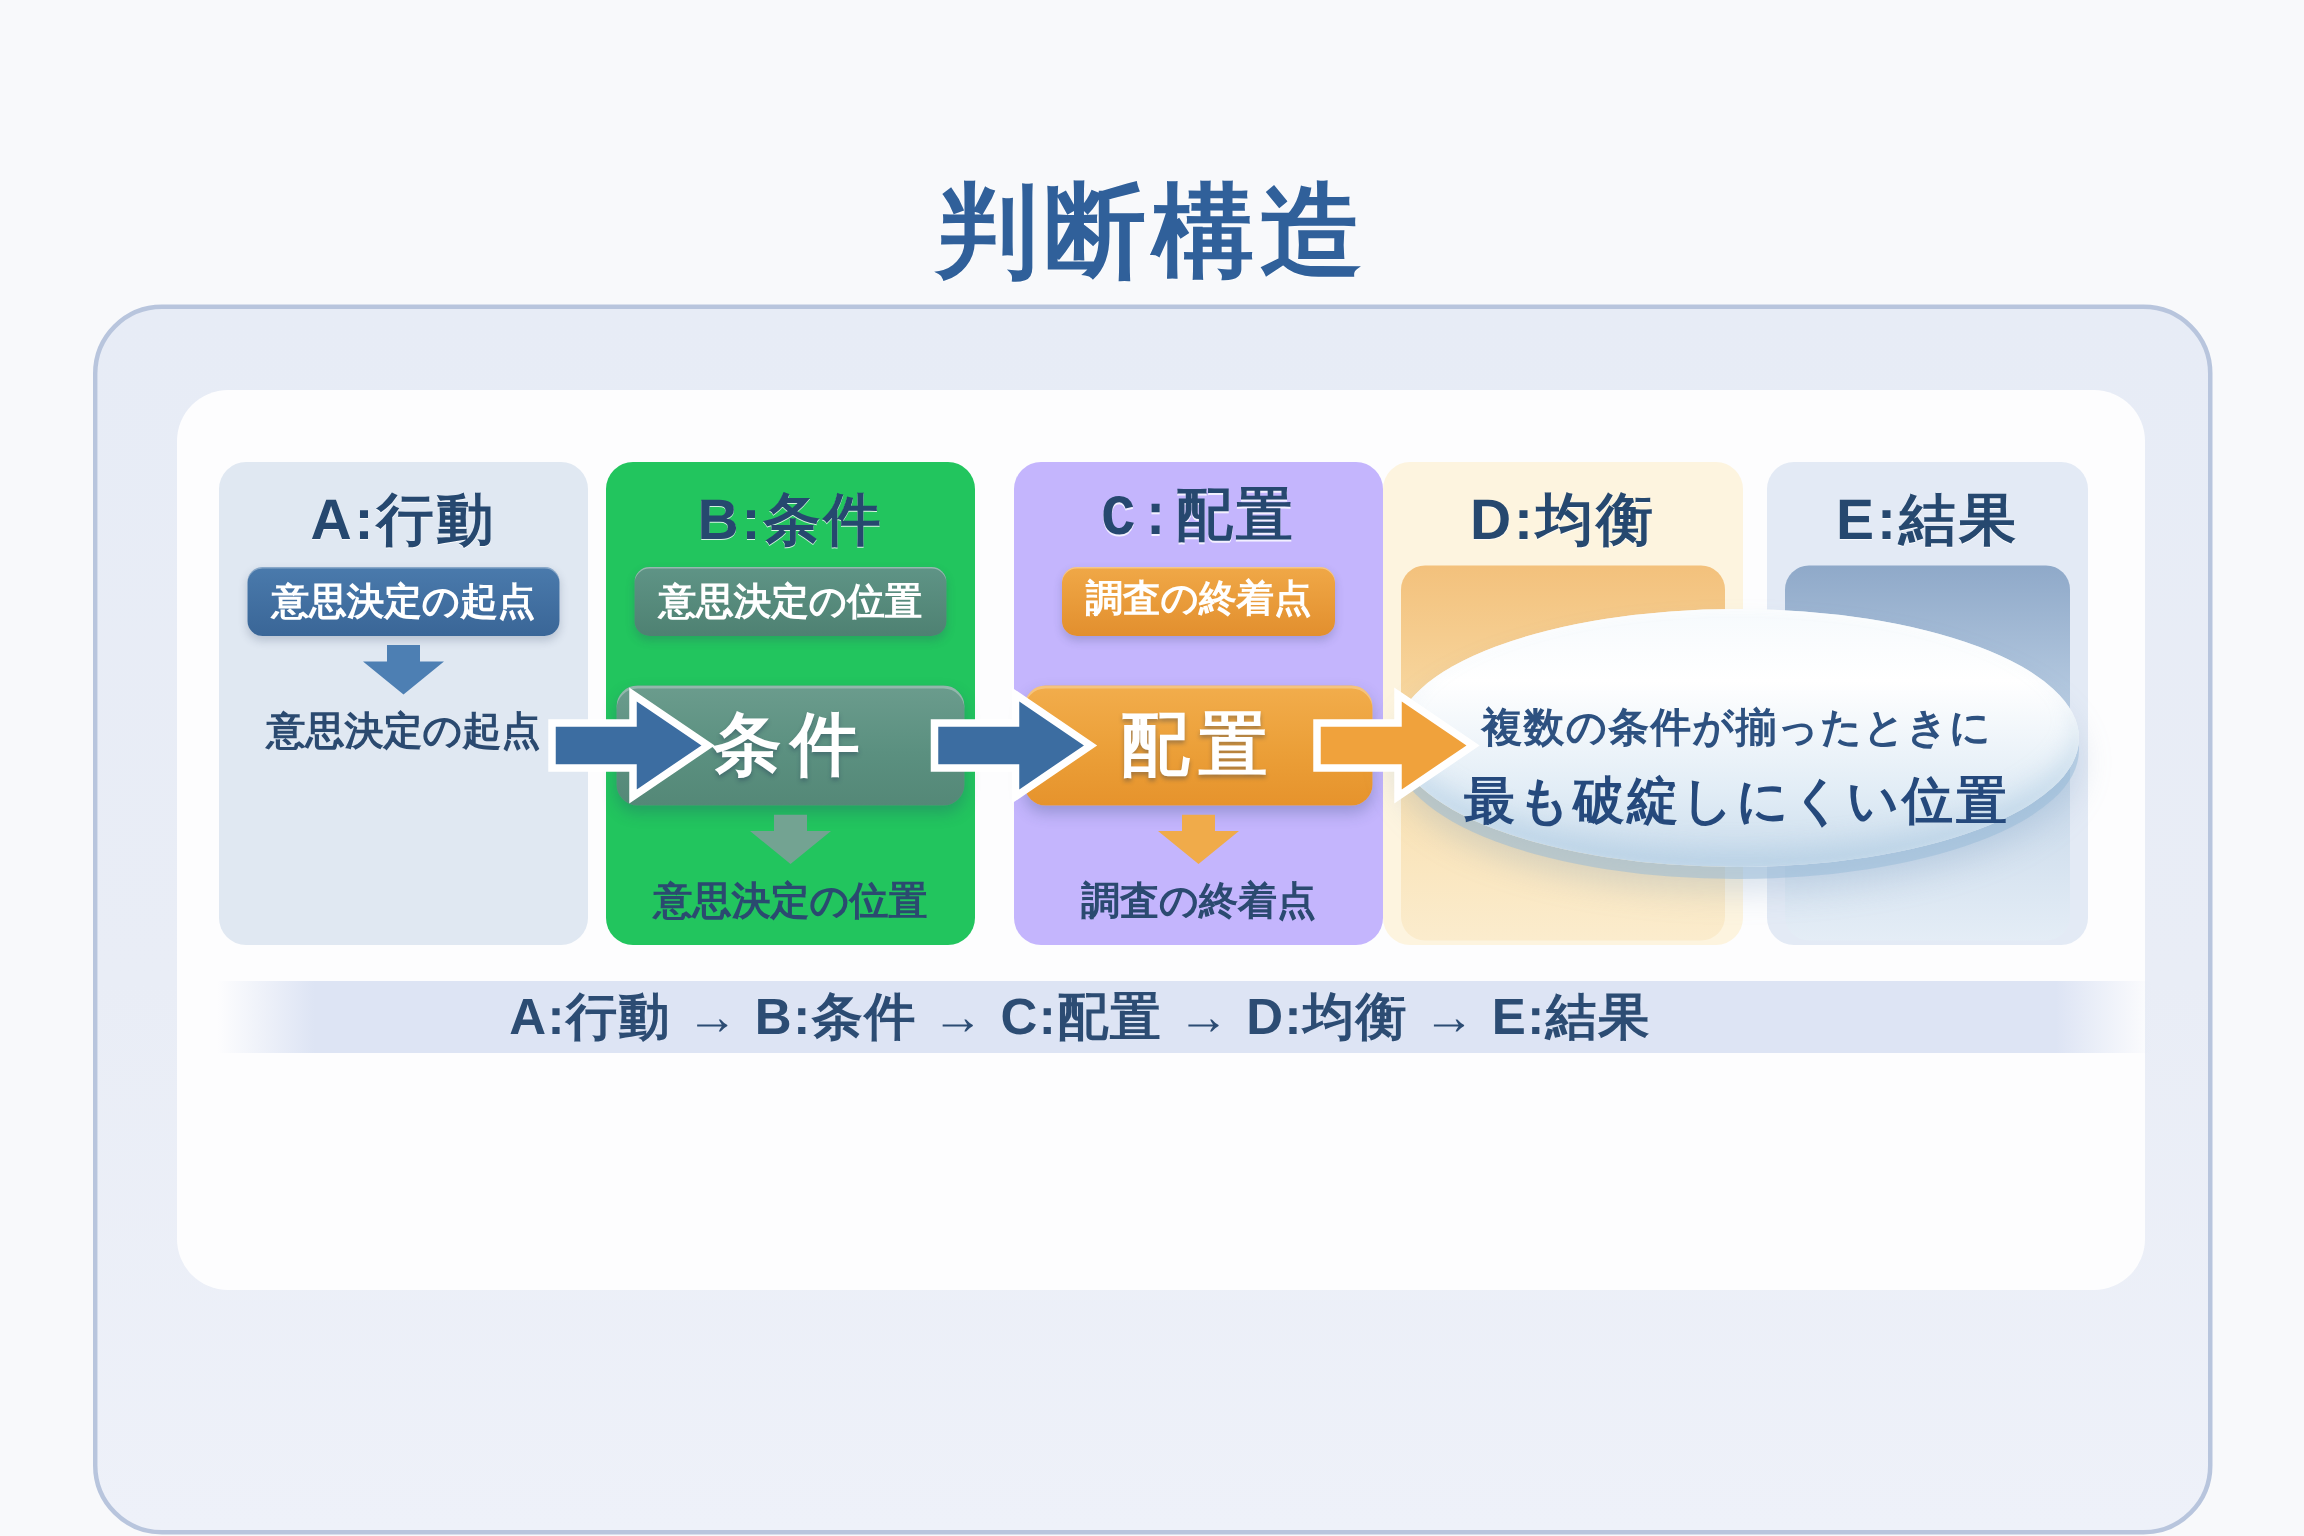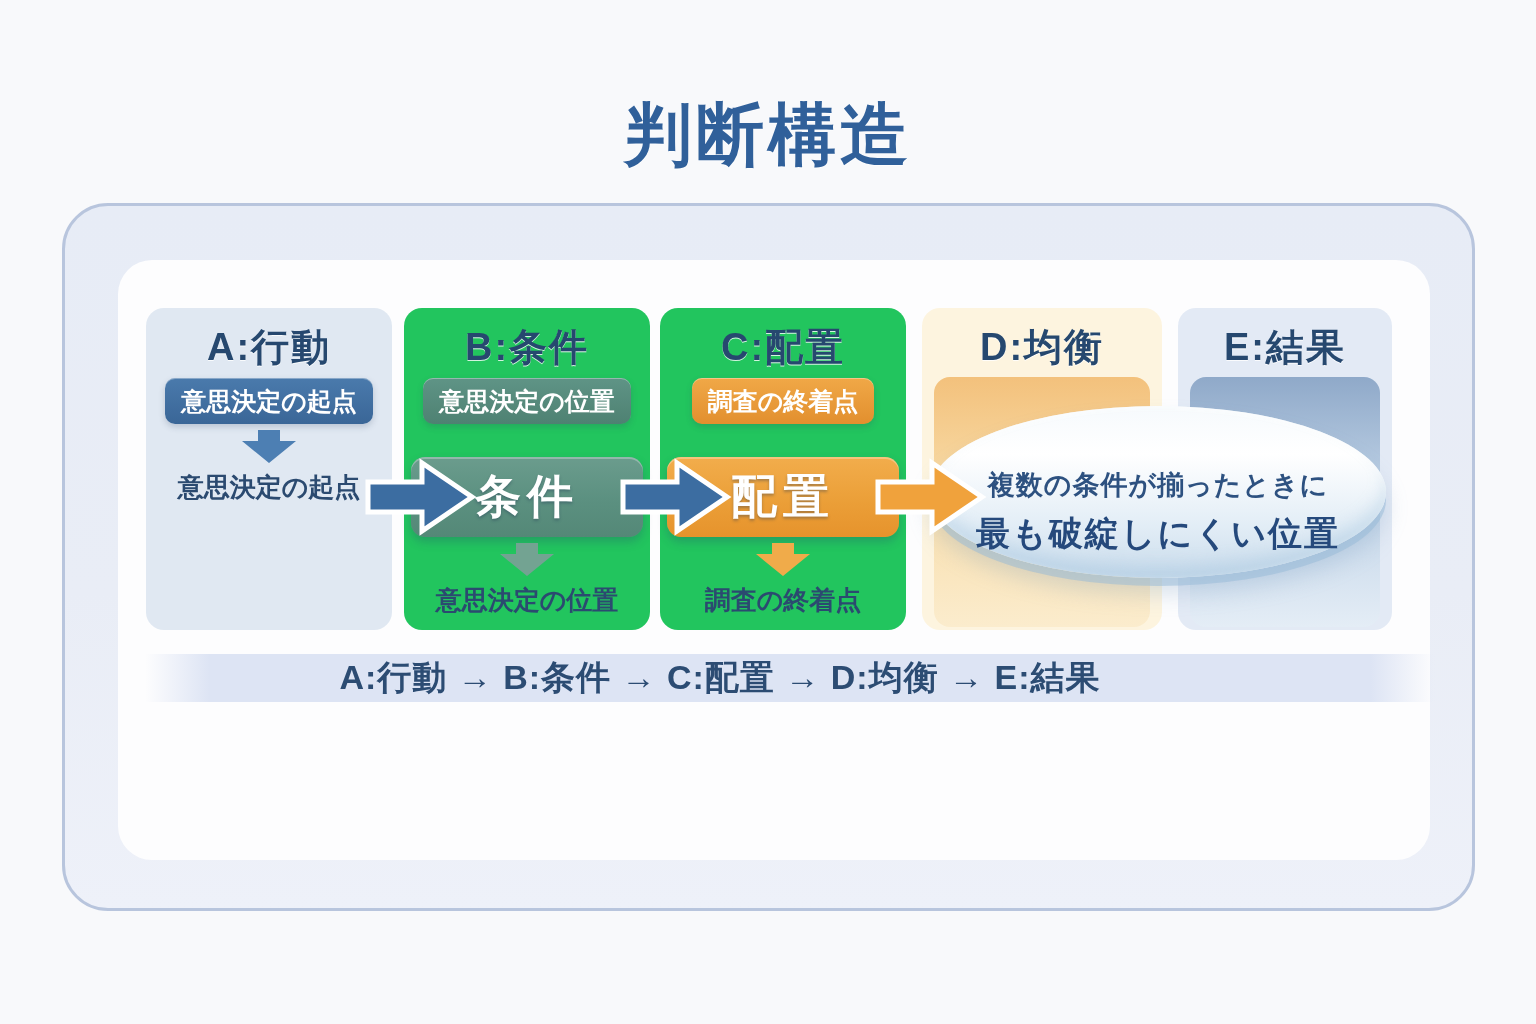--- a/index.html
+++ b/index.html
@@ -14,47 +14,47 @@
   }
   *{margin:0;padding:0;box-sizing:border-box;}
   html,body{width:1536px;height:1024px;}
   body{
     font-family:"Liberation Sans","DejaVu Sans",sans-serif;
     background:#f8f9fb;
     position:relative;
     overflow:hidden;
   }
   .title{
-    position:absolute;top:100px;left:0;width:100%;
+    position:absolute;top:120px;left:0;width:100%;
     text-align:center;
     font-size:68px;line-height:1;font-weight:800;
     color:var(--title-text);
     letter-spacing:4px;
     text-shadow:0 1px 1px rgba(255,255,255,.7);
   }
   .outer{
-    position:absolute;left:62px;top:203px;width:1413px;height:708px;
+    position:absolute;left:62px;top:203px;width:1413px;height:820px;
     border:3px solid var(--container-border);
     border-radius:46px;
     background:linear-gradient(180deg,#e7ecf6 0%,#e9edf6 55%,#eef1f9 100%);
   }
   .panel{
     position:absolute;left:53px;top:54px;width:1312px;height:600px;
     border-radius:34px;
     background:var(--panel-bg);
   }
   
   .col{
     position:absolute;top:48px;height:322px;
     border-radius:18px;
     display:flex;flex-direction:column;align-items:center;
   }
   .col-a{left:28px;width:246px;background:#e0e8f2;}
   .col-b{left:286px;width:246px;background:#22c55e;}
-  .col-c{left:542px;width:246px;background:#22c55e;}
+  .col-c{left:558px;width:246px;background:#c4b5fd;font-family:Liberation Mono, monospace;}
   .col-d{left:804px;width:240px;background:#fdf4df;}
   .col-e{left:1060px;width:214px;background:#e3eaf5;}
   .col-header{
     margin-top:14px;height:50px;
     font-size:38px;font-weight:800;color:var(--navy-text);
     letter-spacing:2px;line-height:50px;
     text-shadow:0 1px 0 rgba(255,255,255,.8);
   }
   .badge{
     margin-top:6px;height:46px;line-height:46px;

